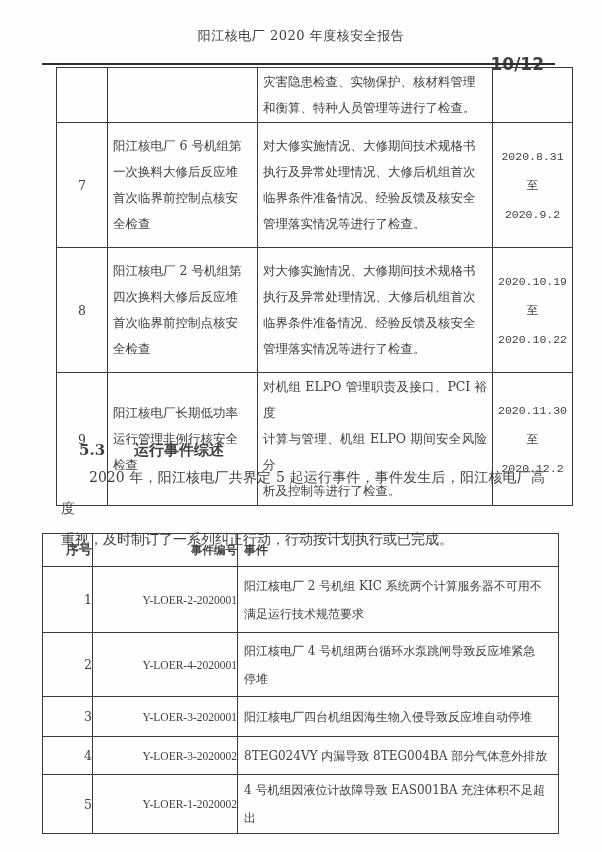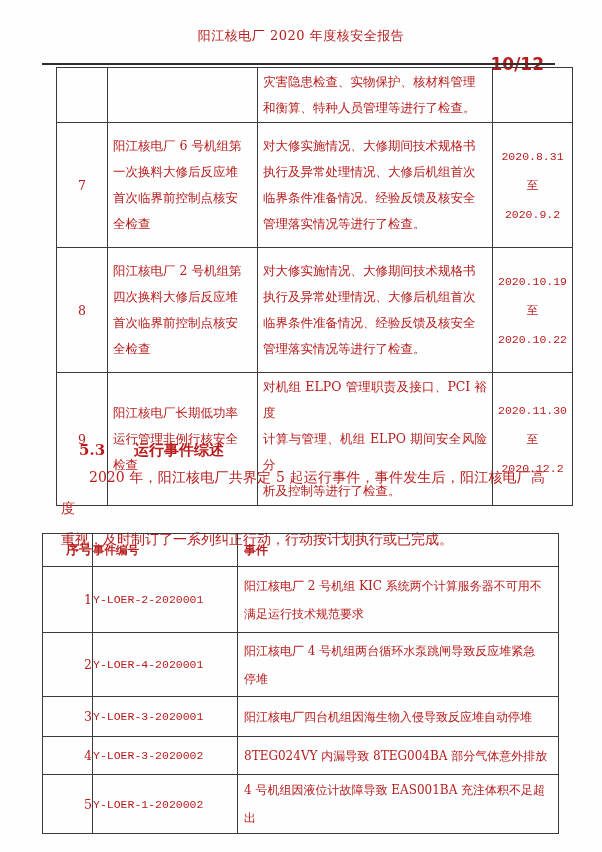--- a/index.html
+++ b/index.html
@@ -2,21 +2,21 @@
 <html><head>
 <meta charset="utf-8">
 <style>
   * { margin:0; padding:0; box-sizing:border-box; }
   html,body { background:#e8e8e8; }
   .page {
     position:relative;
     width:602px; height:852px;
     margin:0 auto;
     background:#fefefe;
-    color:#b91c1c;
+    color:#404040;
     font-family:"DejaVu Serif","Liberation Serif",serif;
     overflow:hidden;
   }
   .header-title {
     position:absolute; top:27px; left:0; right:0;
     text-align:center;
     font-size:13px; letter-spacing:0.5px;
   }
   .page-num {
     position:absolute; top:54px; right:58px;
@@ -46,22 +46,22 @@
   }
   .section-head .sec-no { margin-right:29px; }
   .para {
     position:absolute; top:462px; left:61px; width:484px;
     font-size:14px; line-height:31px;
     text-indent:2em; white-space:pre-line; text-align:justify;
   }
   .t2 { position:absolute; top:533px; left:42px; width:516px; }
   .t2 th { font-weight:bold; text-align:center; font-size:13px; }
   .t2 .c-no   { width:50px;  text-align:right; }
-  .t2 .c-code { width:145px; text-align:left;
-                font-family:Liberation Mono, monospace; font-size:11.5px; }
+  .t2 .c-code { width:145px; text-align:right;
+                font-family:Liberation Serif, serif; font-size:11.5px; }
   .t2 .c-event{ width:321px; padding:1px 6px; line-height:28px; white-space:pre-line; font-size:12px; }
 </style>
 </head>
 <body>
 
 <div class="page">
 
   <div class="header-title">阳江核电厂 2020 年度核安全报告</div>
   <div class="page-num">10/12</div>
   <div class="header-rule"></div>

